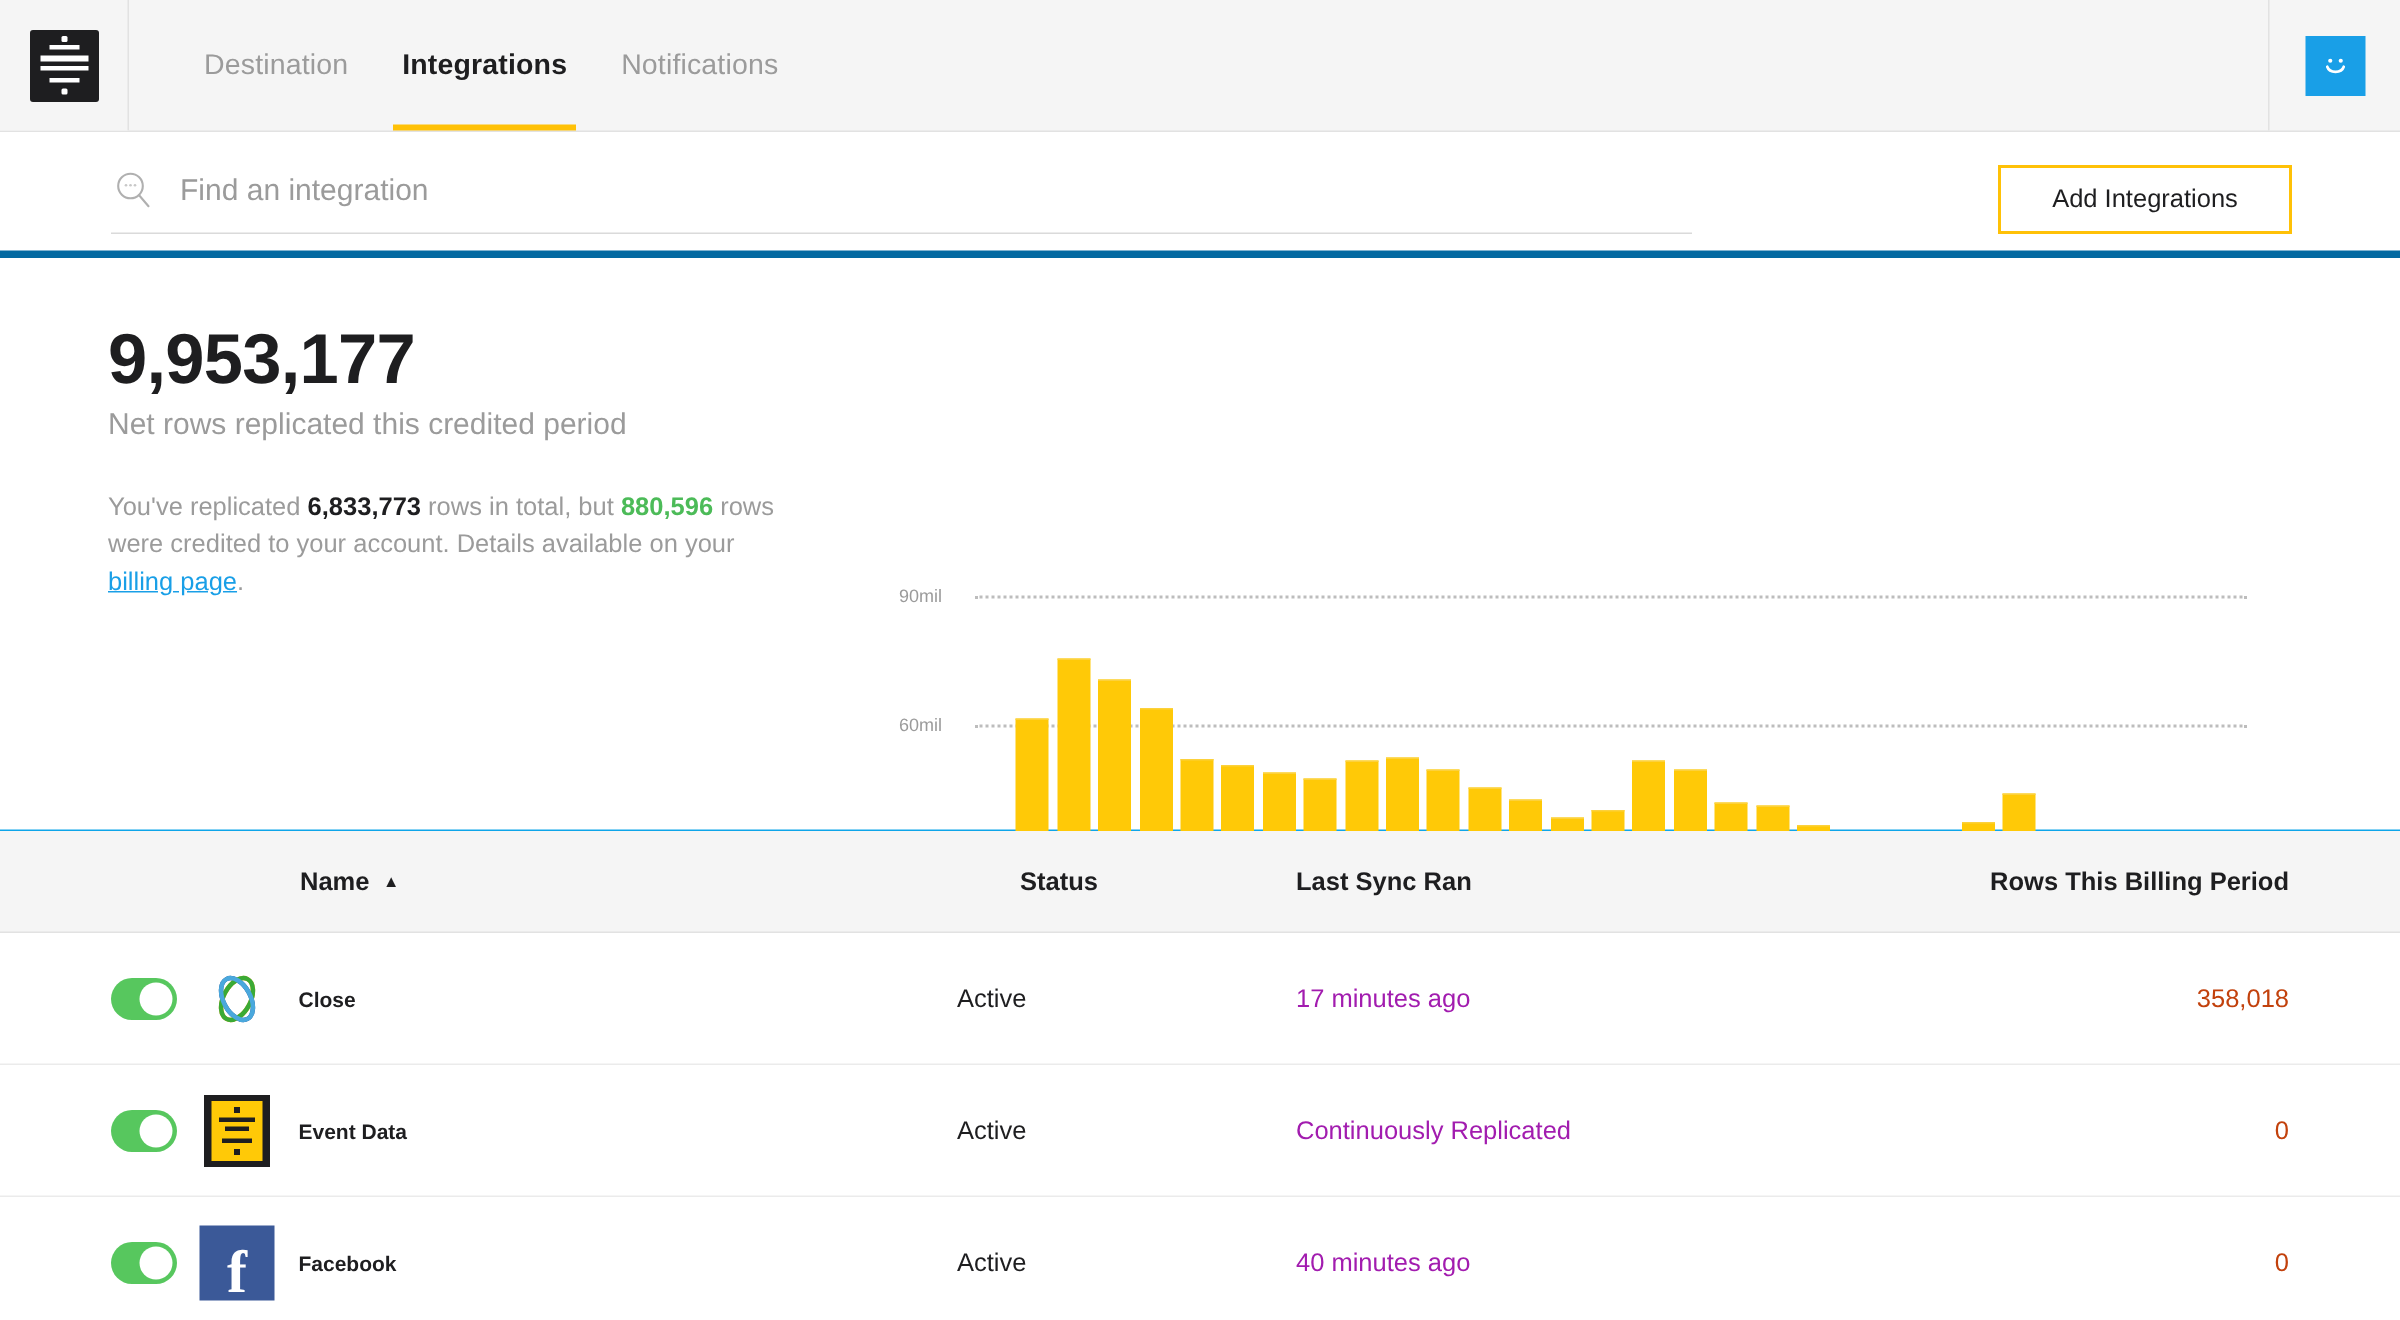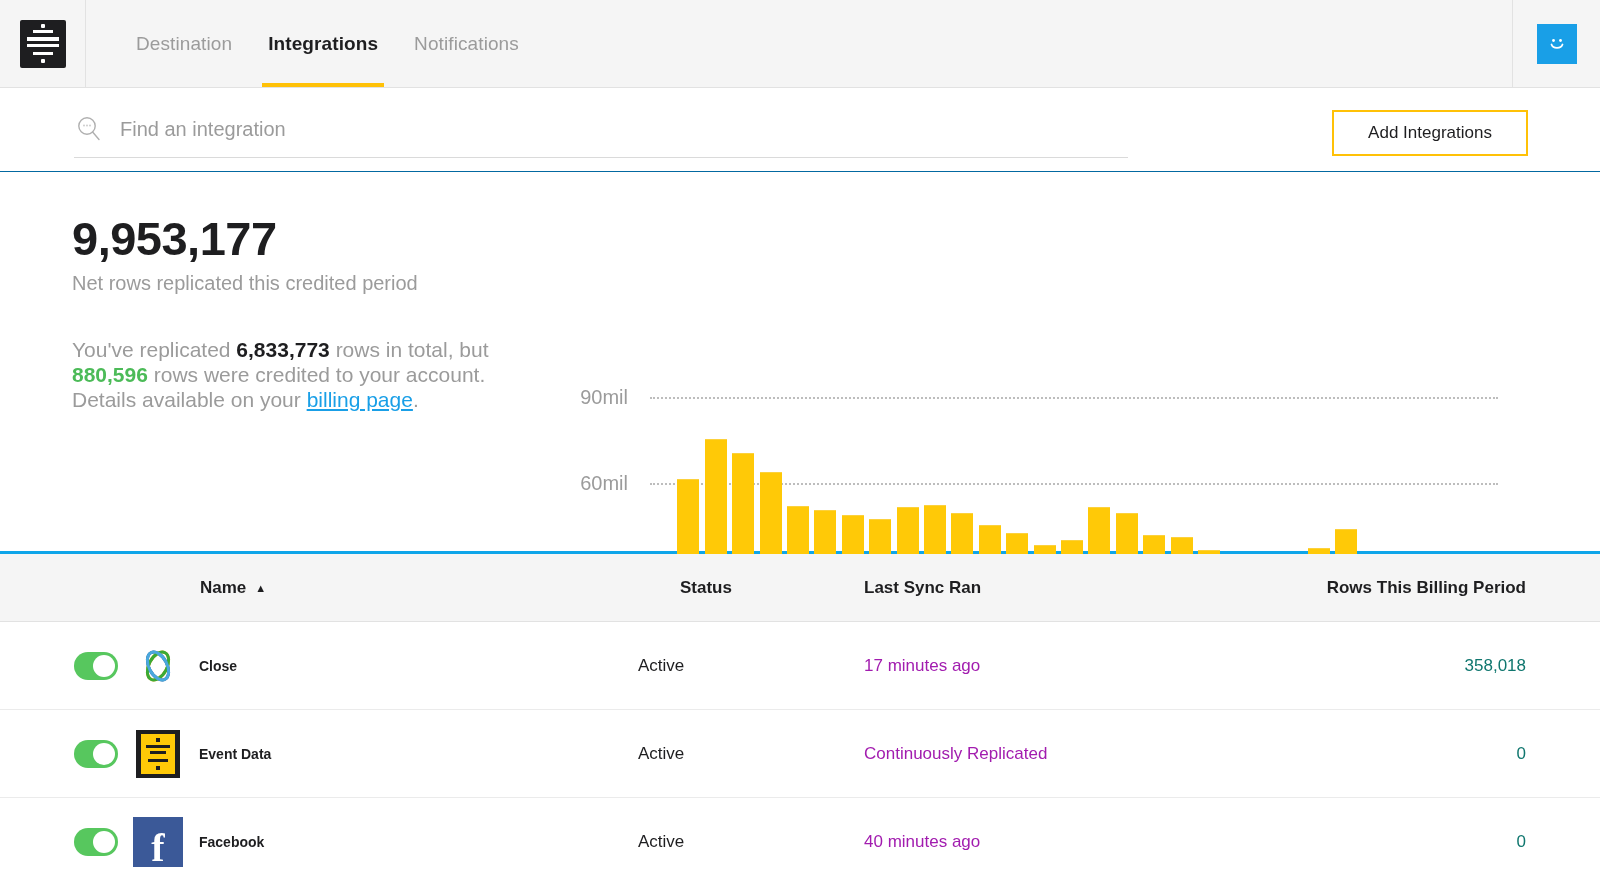--- a/index.html
+++ b/index.html
@@ -75,21 +75,21 @@
     display: flex; align-items: center; justify-content: center;
     cursor: pointer;
   }
   .smiley-btn svg { display: block; }
 
   
   .searchbar {
     position: relative;
     height: 84px;
     background: #fff;
-    border-bottom: 1px solid #0369a1;
+    border-bottom: 5px solid #0369a1;
     display: flex; align-items: center;
   }
   .search-wrap {
     margin-left: 74px;
     width: 1054px;
     height: 56px;
     display: flex; align-items: center;
     border-bottom: 1px solid #dadada;
   }
   .search-icon { width: 40px; display:flex; align-items:center; }
@@ -107,48 +107,48 @@
     background: #fff;
     font-family: "Liberation Sans", sans-serif;
     font-size: 17px; color: #1e1e20;
     cursor: pointer;
   }
 
   
   .summary-row {
     position: relative;
     height: 382px;
-    border-bottom: 3px solid #0ea5e9;
+    border-bottom: 1px solid #0ea5e9;
     background: #fff;
   }
   .stats {
     position: absolute; left: 72px; top: 42px; width: 470px;
   }
   .big-number {
     font-size: 47px; font-weight: bold; color: #1e1e20;
     letter-spacing: -.5px; line-height: 1.05;
   }
   .big-sub {
     font-size: 20px; color: #9b9b9b; margin-top: 9px;
   }
   .blurb {
-    margin-top: 42px; font-size: 21px; line-height: 25px; color: #9b9b9b;
+    margin-top: 30px; font-size: 17px; line-height: 25px; color: #9b9b9b;
     max-width: 444px;
   }
   .blurb b { color: #1e1e20; font-weight: bold; }
   .blurb .green { color: #4cbb58; font-weight: bold; }
   .blurb a { color: #199fe7; text-decoration: underline; }
 
   
   .chart {
     position: absolute; left: 570px; top: 0; width: 960px; height: 382px;
   }
   .ylab {
     position: absolute; right: 0; transform: translateY(-50%);
-    font-size: 20px; color: #9b9b9b; text-align: right;
+    font-size: 12px; color: #9b9b9b; text-align: right;
     width: 60px; white-space: nowrap;
   }
   .gridline {
     position: absolute;
     border-top: 2px dotted #a8a8a8;
     opacity: .75;
   }
   .axisline {
     position: absolute;
     border-top: 1px solid #b4b4b4;
@@ -209,21 +209,21 @@
   .rowstatus {
     position: absolute; left: 638px; top: 50%; transform: translateY(-50%);
     font-size: 17px; color: #1e1e20;
   }
   .rowsync {
     position: absolute; left: 864px; top: 50%; transform: translateY(-50%);
     font-size: 17px; color: #a21caf;
   }
   .rowrows {
     position: absolute; right: 74px; top: 50%; transform: translateY(-50%);
-    font-size: 17px; color: #0f766e;
+    font-size: 17px; color: #c2410c;
   }
 
   
   .logo-eventdata {
     width: 44px; height: 48px; background: #1e1e20; position: relative;
   }
   .logo-eventdata .inner {
     position: absolute; left: 5px; right: 5px; top: 4px; bottom: 4px;
     background: #ffc907;
   }

